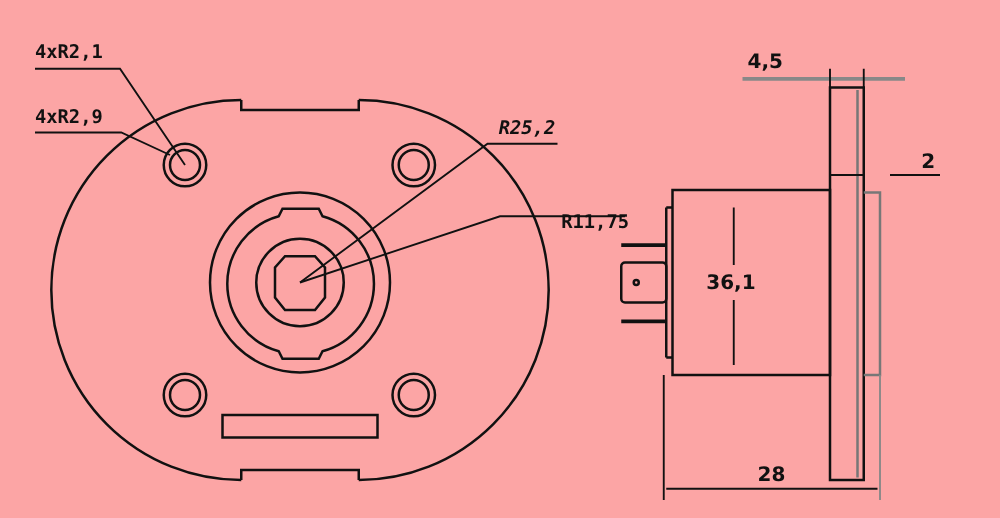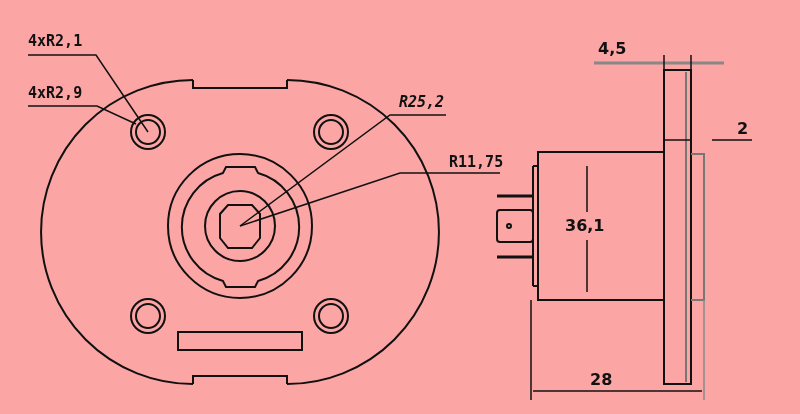--- a/index.html
+++ b/index.html
@@ -68,18 +68,18 @@
       <line x1="587" y1="240" x2="587" y2="292"></line>
       <line x1="531" y1="300" x2="531" y2="400"></line>
       <line x1="704" y1="300" x2="704" y2="400" stroke="#888"></line>
       <line x1="533" y1="391" x2="702" y2="391"></line>
     </g>
   </svg>
 
   <span class="lbl" style="left:28px;top:34px;">4xR2,1</span>
   <span class="lbl" style="left:28px;top:86px;">4xR2,9</span>
   <span class="lbl" style="left:399px;top:95px;font-style:italic;">R25,2</span>
-  <span class="lbl" style="left:449px;top:155px;text-align:center;">R11,75</span>
+  <span class="lbl" style="left:449px;top:170px;text-align:center;">R11,75</span>
   <span class="lbl big" style="left:598px;top:41px;">4,5</span>
   <span class="lbl big" style="left:737px;top:121px;">2</span>
   <span class="lbl big" style="left:565px;top:218px;">36,1</span>
-  <span class="lbl big" style="left:590px;top:372px;">28</span>
+  <span class="lbl big" style="left:606px;top:372px;">28</span>
 </div>
 
 </body></html>

